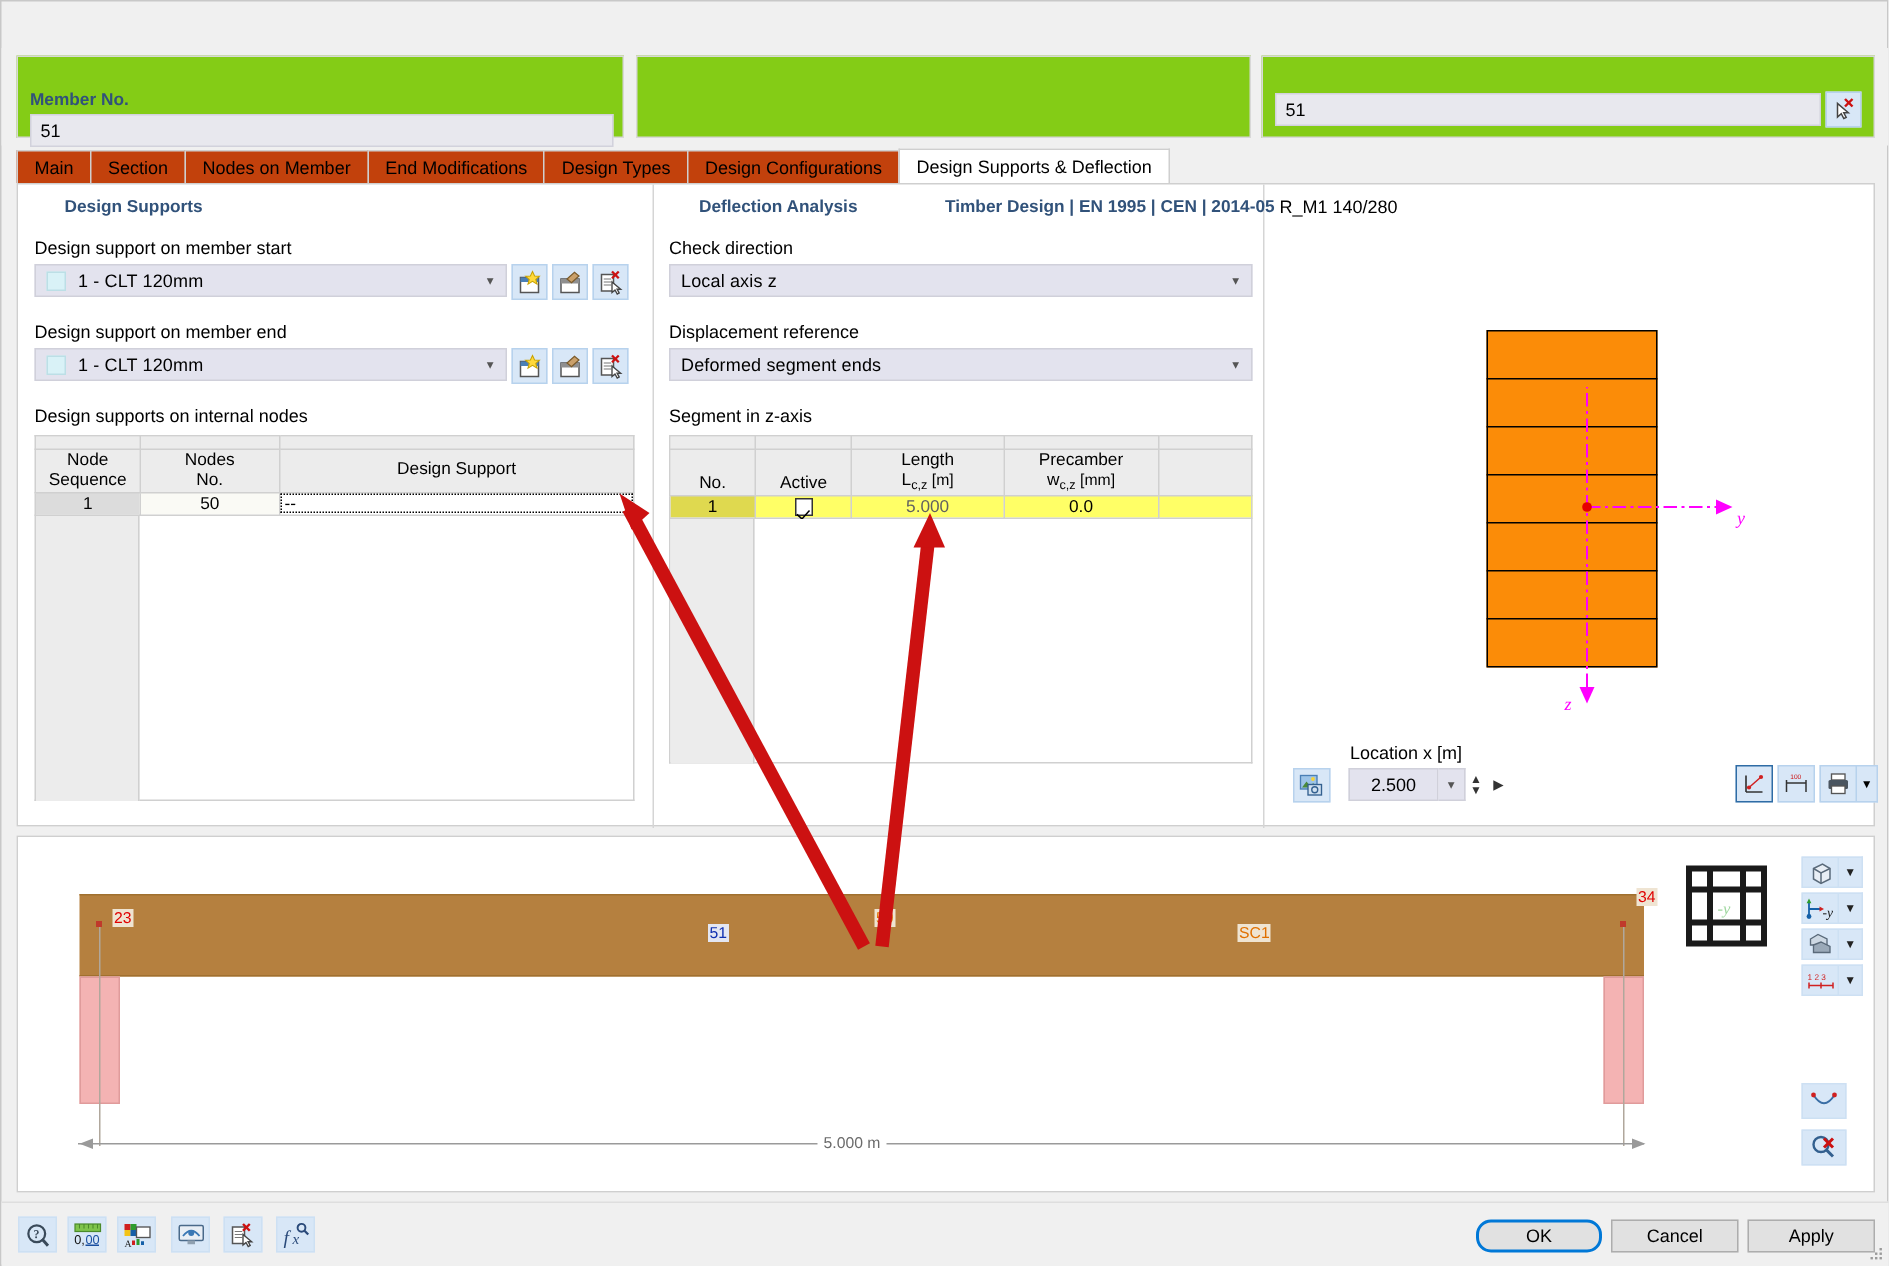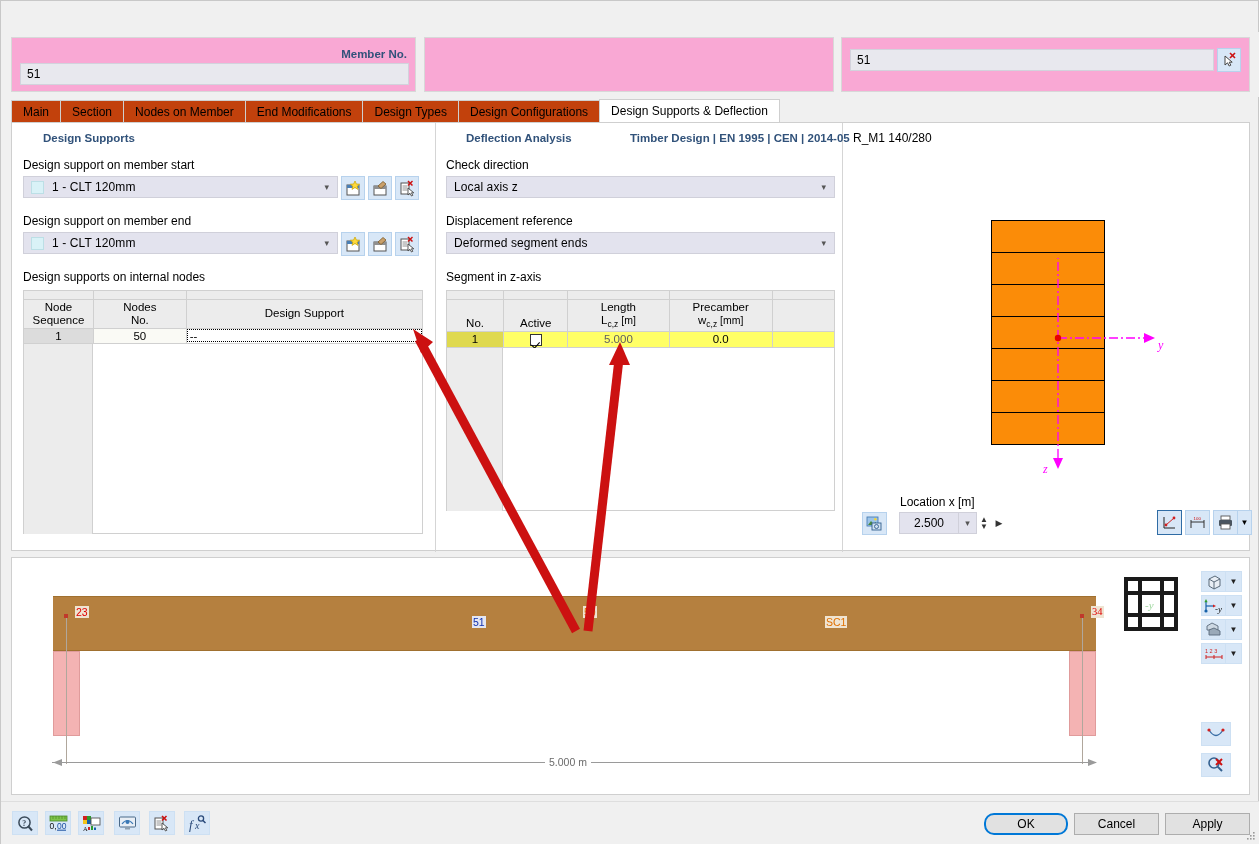--- a/index.html
+++ b/index.html
@@ -49,23 +49,22 @@
   }
   .win-btn svg { display:block; }
 
   
   .hdr {
     position:absolute; left:0; top:31px; width:1259px; height:65px;
     background:#f0f0f0;
   }
   .hdr-box {
     position:absolute; top:5px; height:55px;
-    background:#f9a8d4; border:1px solid #d8d8d8;
-    padding: 10px 8px 0 8px;
-    text-align: right;
+    background:#84cc16; border:1px solid #d8d8d8;
+    padding: 23px 8px 0 8px;
   }
   .hdr-box.a { left:10px; width:405px; }
   .hdr-box.b { left:423px; width:410px; }
   .hdr-box.c { left:840px; width:409px; }
   .hdr-label {
     font-size: 11.5px; font-weight: bold; color:#31527a; margin-bottom:3px;
   }
   .hdr-input {
     height: 22px; background:#e8e8ee; border:1px solid #d2d2dc;
     display:flex; align-items:center; padding-left:6px;
@@ -544,21 +543,21 @@
 
     <div style="position:absolute; left:54px; top:58px; width:1px; height:148px; background:#b0a79c;"></div>
     <div style="position:absolute; left:1070px; top:58px; width:1px; height:148px; background:#b0a79c;"></div>
 
     <div style="position:absolute; left:52px; top:56px; width:4px; height:4px; background:#c0392b;"></div>
     <div style="position:absolute; left:578px; top:56px; width:4px; height:4px; background:#c77a23;"></div>
     <div style="position:absolute; left:1068px; top:56px; width:4px; height:4px; background:#c0392b;"></div>
 
     <div class="nodelbl" style="left:63px; top:48px; color:#e00000;">23</div>
     <div class="nodelbl" style="left:571px; top:48px; color:#e07000;">50</div>
-    <div class="nodelbl" style="left:1079px; top:48px; color:#e00000;font-family:Liberation Serif, serif;">34</div>
+    <div class="nodelbl" style="left:1079px; top:34px; color:#e00000;">34</div>
     <div class="nodelbl" style="left:460px; top:58px; color:#1030b0; background:#e3e6f2;">51</div>
     <div class="nodelbl" style="left:813px; top:58px; color:#e07000;">SC1</div>
 
     <div class="dimline" style="left:40px; top:204px; width:1044px;"></div>
     <svg style="position:absolute; left:36px; top:198px;" width="1054" height="13">
       <polygon points="5,6.5 14,3 14,10" fill="#9a9a9a"></polygon>
       <polygon points="1049,6.5 1040,3 1040,10" fill="#9a9a9a"></polygon>
     </svg>
     <div class="dimtext" style="left:533px; top:198px;">5.000 m</div>
 

